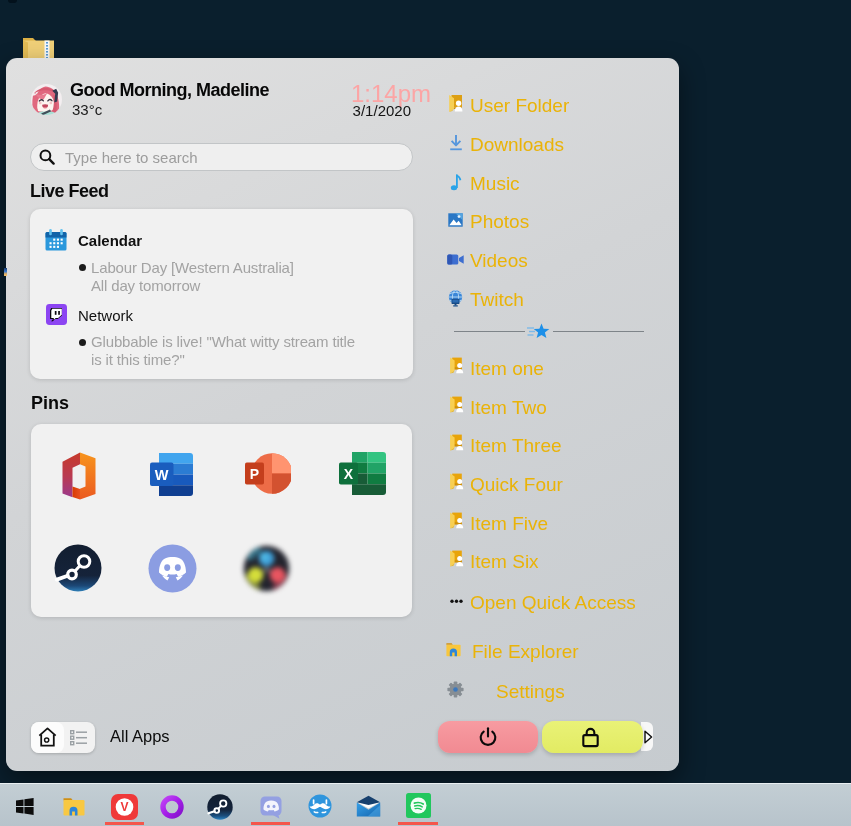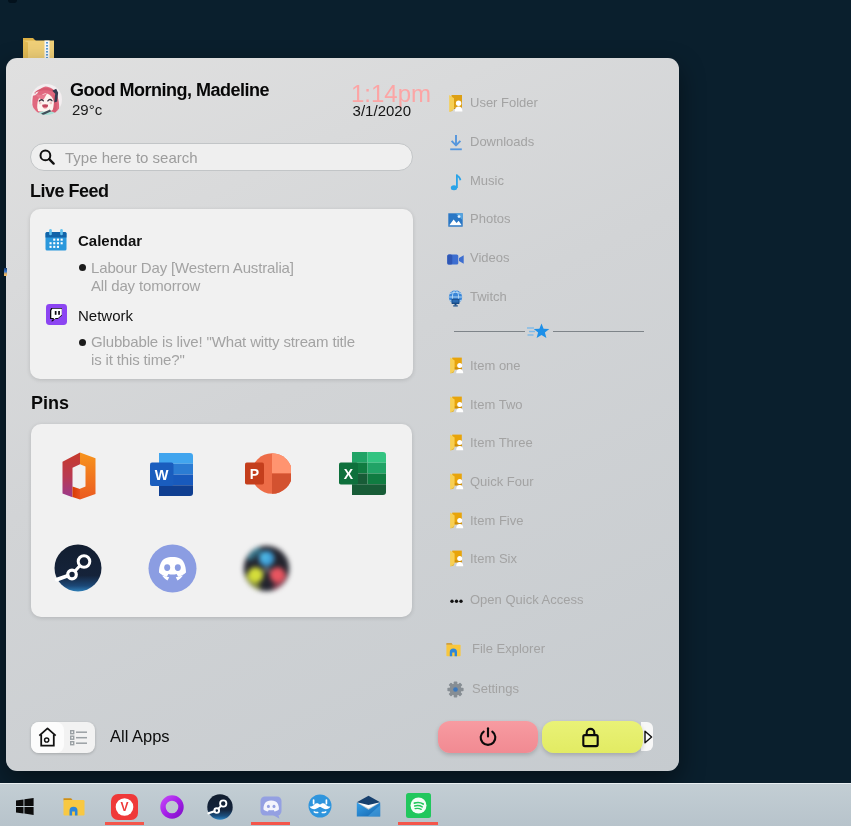--- a/index.html
+++ b/index.html
@@ -6,21 +6,21 @@
   body{width:851px;height:826px;overflow:hidden;position:relative;
        background:#0a1f2d;font-family:"Liberation Sans", sans-serif;}
   .abs{position:absolute;}
   svg{display:block;}
   #panel{left:6px;top:58px;width:673px;height:713px;border-radius:11px;
          background:linear-gradient(155deg,#e0e0e0 0%,#d2d4d6 45%,#c6cbcf 100%);
          box-shadow:0 10px 26px rgba(0,0,0,.45);}
   .card{background:#f1f1f1;border-radius:10px;box-shadow:0 1px 4px rgba(0,0,0,.14);}
   .hdr{font-weight:bold;font-size:18px;color:#0a0a0a;}
   .t15{font-size:15px;color:#a3a3a3;}
-  .rowtxt{font-size:13px;color:#a3a3a3;}
+  .rowtxt{font-size:19px;color:#eab308;}
   #taskbar{left:0;top:783px;width:851px;height:43px;
            background:linear-gradient(180deg,#c3ced4 0%,#b7c3cb 100%);
            border-top:1px solid #e9eff2;}
   .undl{height:3px;background:#f4564b;top:822px;}
 </style>
 </head>
 <body>
 
 <div class="abs" style="left:8px;top:0;width:9px;height:3px;background:#03111c;border-radius:0 0 3px 3px;"></div>
 
@@ -66,21 +66,21 @@
     <path d="M11.5,21.5 a3.1,3.4 0 0 0 6.2,0 q-3.1,-1.4 -6.2,0 z" fill="#c2485e"></path>
     <path d="M12.5,24.5 a2.6,1.6 0 0 0 4.2,0 q-2.1,-1 -4.2,0 z" fill="#ee8a94"></path>
     <path d="M5,32 C8,26.5 24,26.5 27,32 Z" fill="#a8ded4"></path>
     <path d="M12,28.5 l2.5,-3 l2.5,3 z" fill="#fdf4ef"></path>
     <path d="M10.5,30.5 l9,-4.2 l1.4,1.9 l-9,4.2 z" fill="#2e3644" opacity="0.85"></path>
   </g>
 </svg>
 </div>
 
 <div class="abs" style="left:70px;top:80px;font-size:18px;letter-spacing:-0.5px;font-weight:bold;color:#070707;">Good Morning, Madeline</div>
-<div class="abs" style="left:72px;top:101px;font-size:15px;color:#1b1b1b;">29°c</div>
+<div class="abs" style="left:72px;top:101px;font-size:15px;color:#1b1b1b;">33°c</div>
 <div class="abs" style="right:420px;top:80px;font-size:24px;color:#fca5a5;">1:14pm</div>
 <div class="abs" style="right:440px;top:102px;font-size:15px;color:#141414;">3/1/2020</div>
 
 <div class="abs" style="left:30px;top:143px;width:381px;height:26px;background:#efefef;border:1px solid #c2c5c7;border-radius:14px;"></div>
 <div class="abs" style="left:39px;top:149px;">
 <svg width="16" height="16" viewBox="0 0 16 16">
   <circle cx="6.4" cy="6.4" r="4.9" fill="none" stroke="#101010" stroke-width="2"></circle>
   <line x1="10.2" y1="10.2" x2="14.6" y2="14.6" stroke="#101010" stroke-width="2.4" stroke-linecap="round"></line>
 </svg>
 </div>
@@ -423,21 +423,21 @@
   <g fill="#878e94">
     <rect x="6.7" y="0.4" width="3.6" height="16.2" rx="0.8"></rect>
     <rect x="0.4" y="6.7" width="16.2" height="3.6" rx="0.8"></rect>
     <rect x="6.7" y="0.4" width="3.6" height="16.2" rx="0.8" transform="rotate(45 8.5 8.5)"></rect>
     <rect x="6.7" y="0.4" width="3.6" height="16.2" rx="0.8" transform="rotate(-45 8.5 8.5)"></rect>
     <circle cx="8.5" cy="8.5" r="6"></circle>
   </g>
   <circle cx="8.5" cy="8.5" r="2.3" fill="#3c78bd"></circle>
 </svg>
 </div>
-<div class="abs rowtxt" style="left:472px;top:681px;">Settings</div>
+<div class="abs rowtxt" style="left:496px;top:681px;">Settings</div>
 
 <div class="abs" style="left:641px;top:722px;width:12px;height:29px;background:#f7f7f7;border-radius:0 6px 6px 0;"></div>
 <div class="abs" style="left:644px;top:730px;">
 <svg width="9" height="14" viewBox="0 0 9 14">
       <path d="M1,1.2 L7.6,7 L1,12.8 Z" fill="#fff" stroke="#111" stroke-width="1.4" stroke-linejoin="round"></path>
     </svg>
 </div>
 <div class="abs" style="left:438px;top:721px;width:100px;height:32px;border-radius:12px;background:linear-gradient(180deg,#f79ba1,#f18a92);box-shadow:0 2px 4px rgba(0,0,0,.18);"></div>
 <div class="abs" style="left:477px;top:726px;">
 <svg width="22" height="22" viewBox="0 0 24 24">

